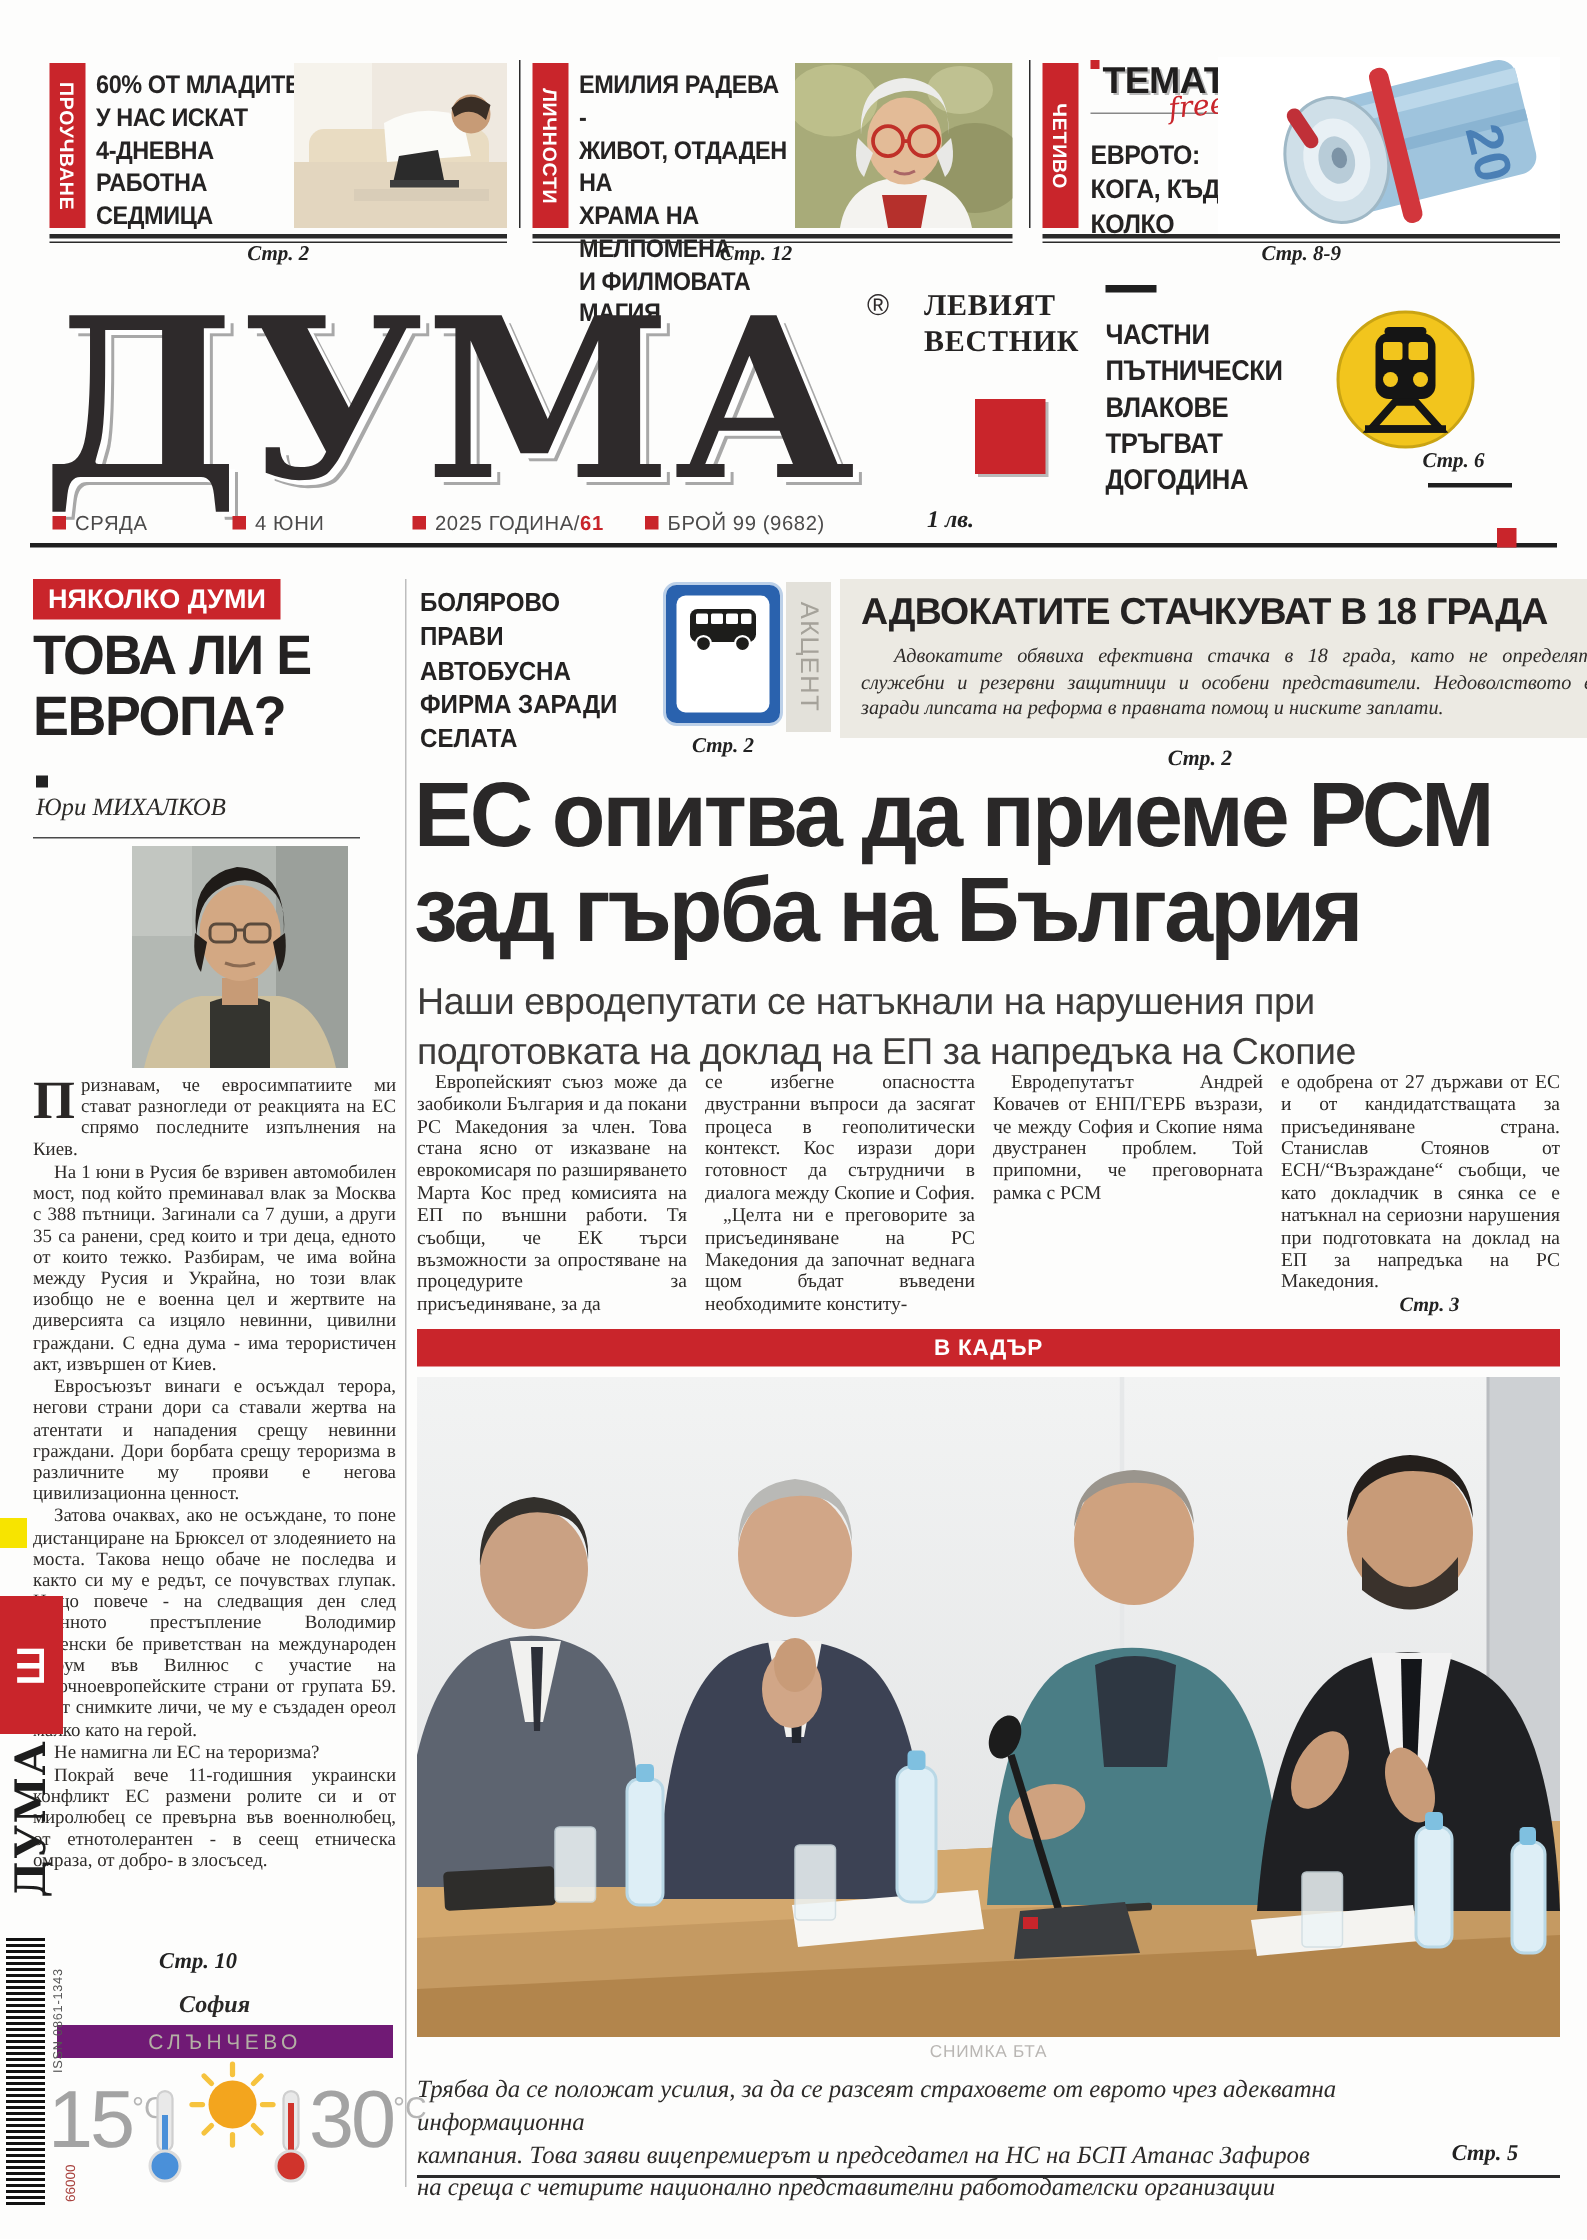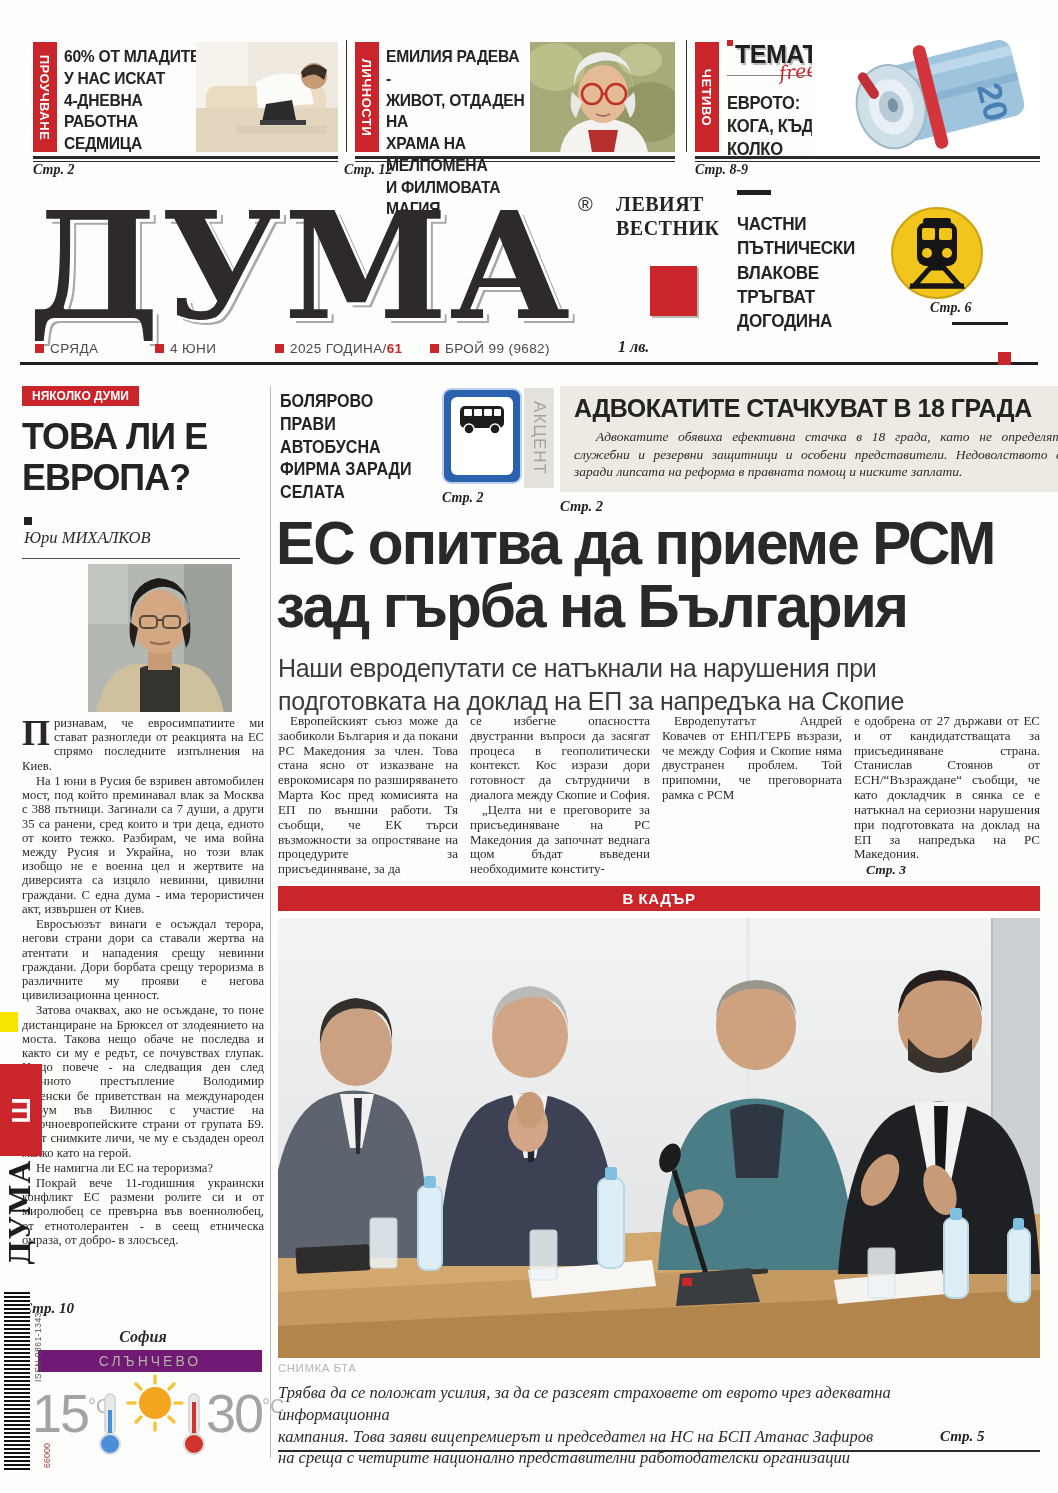--- a/index.html
+++ b/index.html
@@ -1,21 +1,21 @@
 <!DOCTYPE html>
 <html><head>
 <meta charset="utf-8">
 <style>
   html,body{margin:0;padding:0;background:#ffffff;}
   .page{position:relative;width:1058px;height:1493px;background:#fdfdfc;overflow:hidden;
         font-family:"Liberation Sans",sans-serif;color:#2a2827;}
   .abs{position:absolute;}
   .pre{white-space:pre-line;}
   .pageref{font-family:"Liberation Serif",serif;font-style:italic;font-weight:700;color:#222;}
-  .right{text-align:left;}
+  .right{text-align:center;}
   .center{text-align:center;}
   .condense{transform:scaleX(.92);transform-origin:left top;}
   
   .vbox{position:absolute;display:flex;align-items:center;justify-content:center;}
   .vbox span{transform:rotate(90deg);white-space:nowrap;}
   .vbox.ccw span{transform:rotate(-90deg);}
   .vred{background:#c9252b;color:#fff;font-weight:700;font-size:13px;letter-spacing:.5px;}
   .vgray{background:#e3e1da;color:#a5a29a;font-size:17px;letter-spacing:1px;}
   
   .teaser-title{font-weight:900;font-size:17px;line-height:1.28;color:#252323;letter-spacing:-.3px;}
@@ -25,21 +25,21 @@
   .masthead{font-family:"DejaVu Serif","Liberation Serif",serif;font-weight:700;font-size:148px;
             line-height:1;letter-spacing:2px;color:#2e2a2b;
             text-shadow:4px 3px 0 #ffffff,6px 5px 0 #a8a8a8;}
   .tagline{font-family:"Liberation Serif",serif;font-weight:700;font-size:20px;line-height:1.2;
            letter-spacing:.5px;color:#242222;}
   .dateline{font-size:13.5px;color:#4c4b4b;letter-spacing:.4px;}
   .dateline .sq{display:inline-block;width:9px;height:9px;background:#c9252b;margin-right:6px;}
   .thickrule{background:#1f1f1f;}
   .site{background:#171717;color:#fff;font-weight:700;font-size:13.5px;text-align:center;line-height:18px;}
   
-  .badge{background:#c9252b;color:#fff;font-weight:700;font-size:12px;padding:3px 10px;display:inline-block;}
+  .badge{background:#c9252b;color:#fff;font-weight:700;font-size:18px;padding:3px 10px;display:inline-block;}
   .op-title{font-weight:900;font-size:37px;line-height:1.12;letter-spacing:-1px;color:#242222;
             transform:scaleX(.97);transform-origin:left top;}
   .author{font-family:"Liberation Serif",serif;font-style:italic;font-size:16.5px;color:#2c2a28;}
   .opbody{font-family:"Liberation Serif",serif;font-size:12.6px;line-height:1.13;text-align:justify;color:#2e2b29;}
   .opbody p{margin:0 0 1px 0;text-indent:14px;}
   .opbody p.first{text-indent:0;}
   .dropcap{float:left;font-family:"Liberation Serif",serif;font-weight:700;font-size:36px;
            line-height:.8;padding:3px 4px 0 0;color:#2a2726;}
   
   .bus-title{font-weight:900;font-size:17.5px;line-height:1.3;color:#242222;}

